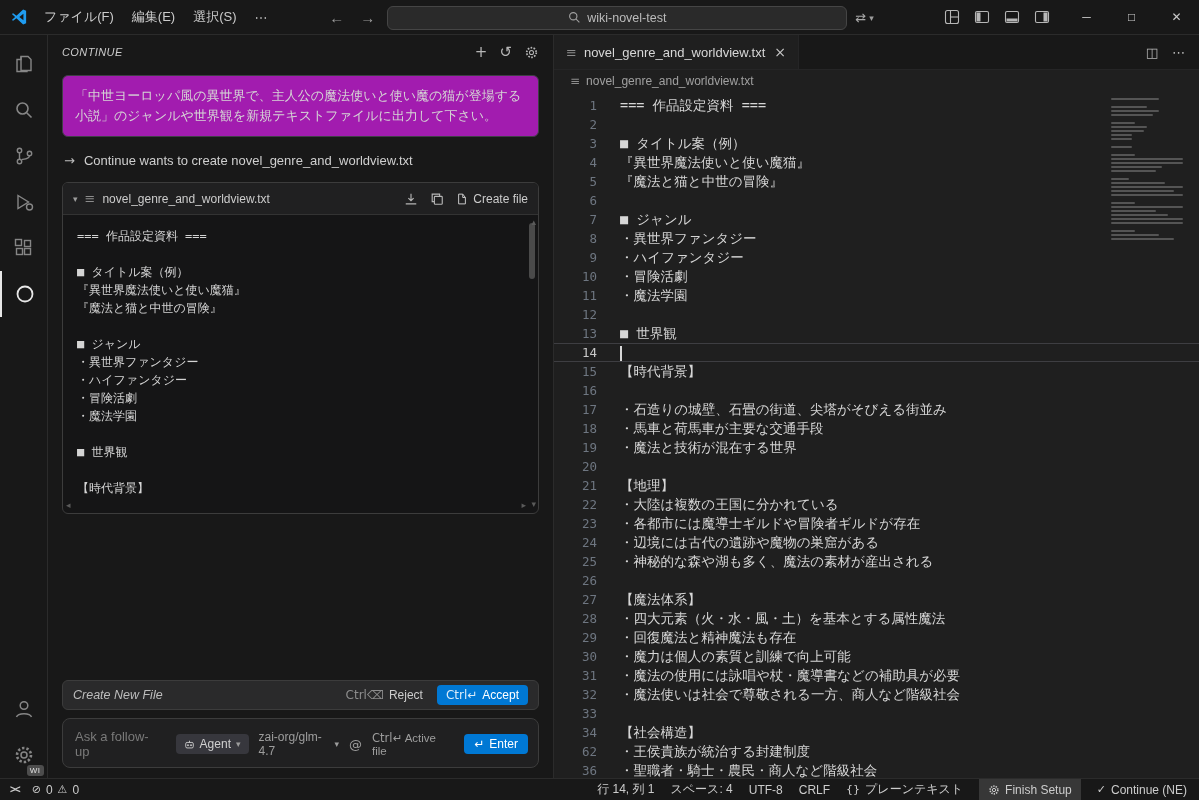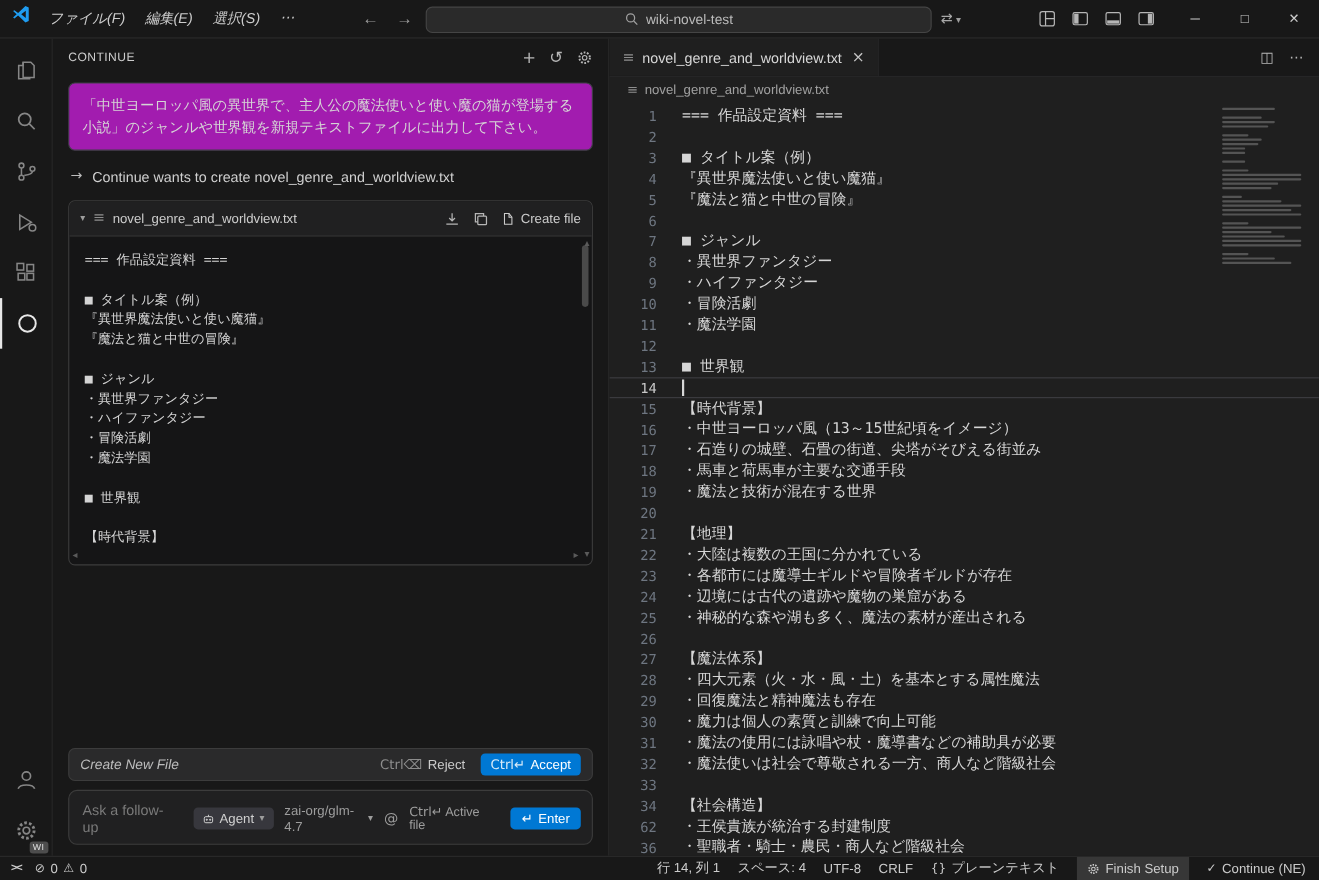--- a/index.html
+++ b/index.html
@@ -8,21 +8,21 @@
     font-family: "Liberation Sans", sans-serif;
     background:#1f1f1f; color:#cccccc; font-size:13px;
     -webkit-font-smoothing:antialiased;
   }
   svg { display:block; }
   .window { width:1199px; height:800px; display:flex; flex-direction:column; }
 
   
   .titlebar { height:35px; background:#181818; border-bottom:1px solid #2b2b2b;
     display:flex; align-items:center; position:relative; flex:0 0 35px; }
-  .tb-left { display:flex; gap:2px; padding-left:10px; z-index:2;font-style:italic; }
+  .tb-left { display:flex; align-items:center; gap:2px; padding-left:10px; z-index:2; }
   .logo { margin-right:6px; }
   .menu-item { padding:4px 8px; border-radius:5px; color:#cccccc; cursor:default; }
   .tb-center { position:absolute; left:0; right:0; top:0; height:35px;
     display:flex; align-items:center; justify-content:center; gap:8px; z-index:1; }
   .nav-arrow { color:#9d9d9d; font-size:15px; padding:0 4px; }
   .searchbox { width:460px; height:24px; background:#2a2a2a; border:1px solid #454545;
     border-radius:6px; display:flex; align-items:center; justify-content:center;
     gap:6px; color:#bbbbbb; font-size:12.5px; }
   .copilot-btn { display:flex; align-items:center; gap:3px; color:#a8a8a8; font-size:13px; }
   .chev { font-size:9px; color:#9d9d9d; }
@@ -42,21 +42,21 @@
   .act-item svg { stroke:#868686; }
   .act-item.active svg { stroke:#e7e7e7; }
   .act-item.active { border-left:2px solid #e7e7e7; }
   .act-spacer { flex:1; }
   .profile-badge { position:absolute; right:4px; bottom:2px; background:#4d4d4d; color:#e0e0e0;
     font-size:8px; padding:1px 3px; border-radius:3px; letter-spacing:.5px; }
 
   
   .sidebar { width:506px; background:#181818; border-right:1px solid #2b2b2b;
     display:flex; flex-direction:column; padding:0 14px 10px; }
-  .sb-header { height:34px; display:flex; align-items:center; flex:0 0 34px; }
+  .sb-header { height:34px; display:flex; align-items:center; flex:0 0 34px;font-style:italic; }
   .sb-title { font-size:11px; letter-spacing:.4px; color:#cccccc; }
   .sb-header-icons { margin-left:auto; display:flex; align-items:center; gap:12px; color:#b6b6b6; }
   .sb-header-icons .glyph { font-size:15px; }
   .user-msg { background:#a21caf; border:1px solid #3f3f46; border-radius:6px;
     padding:10px 12px; line-height:1.55; color:#d5d5d5; margin-top:6px; }
   .tool-msg { display:flex; gap:9px; align-items:flex-start; margin:16px 2px 14px; color:#cfcfcf; }
   .tool-arrow { color:#bdbdbd; }
 
   .code-card { border:1px solid #3c3c3c; border-radius:6px; overflow:hidden; background:#151516; position:relative; }
   .cc-header { height:32px; background:#202021; border-bottom:1px solid #333333;
@@ -440,21 +440,20 @@
             <div class="ed-line active">
               <span class="ln">14</span>
               <span class="tx"><span class="caret"></span></span>
             </div>
             <div class="ed-line">
               <span class="ln">15</span>
               <span class="tx">【時代背景】</span>
             </div>
             <div class="ed-line">
               <span class="ln">16</span>
-              <span class="tx">・中世ヨーロッパ風（13～15世紀頃をイメージ）</span>
             </div>
             <div class="ed-line">
               <span class="ln">17</span>
               <span class="tx">・石造りの城壁、石畳の街道、尖塔がそびえる街並み</span>
             </div>
             <div class="ed-line">
               <span class="ln">18</span>
               <span class="tx">・馬車と荷馬車が主要な交通手段</span>
             </div>
             <div class="ed-line">

